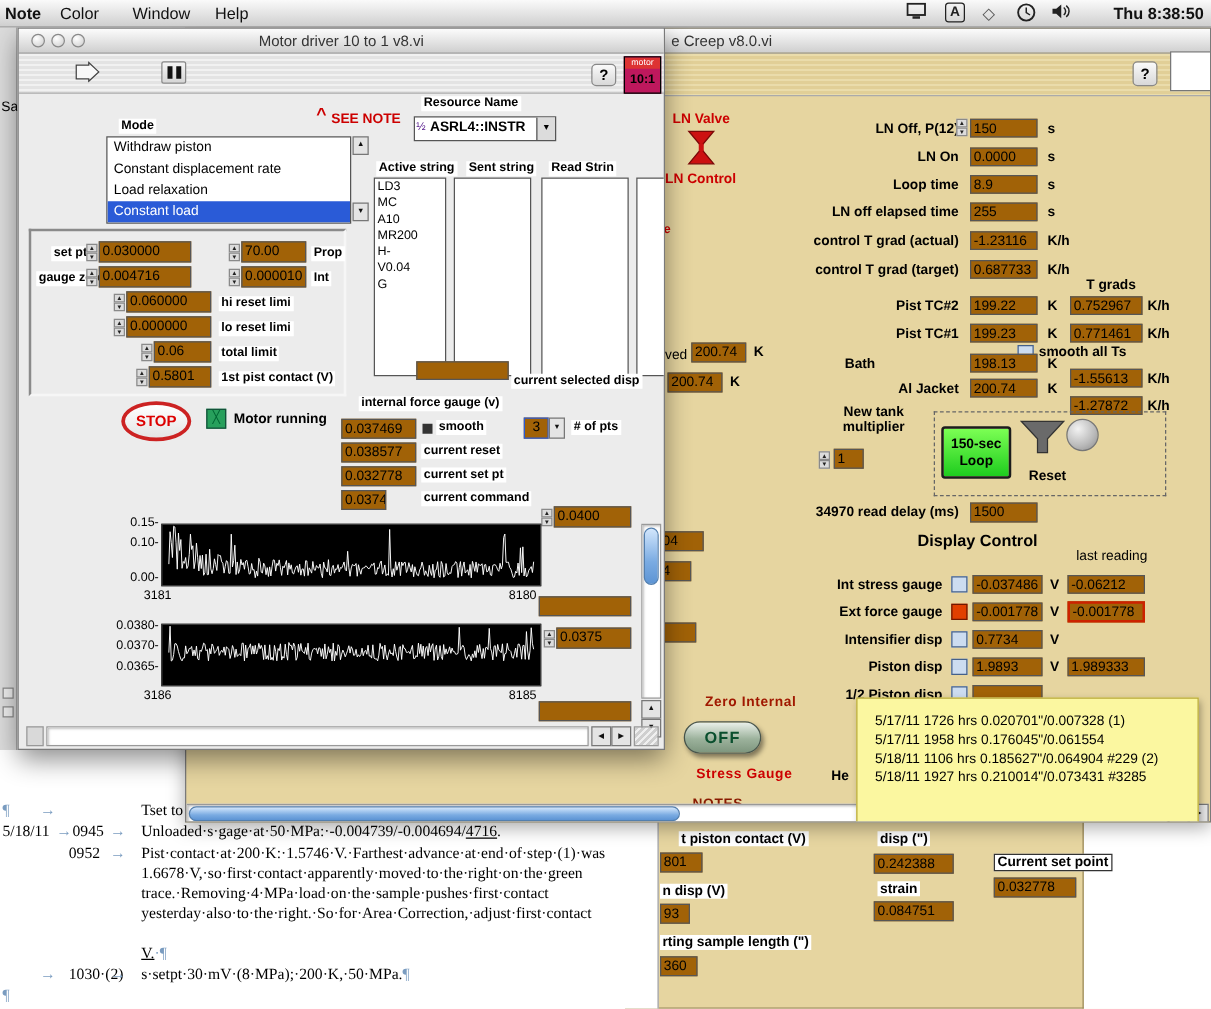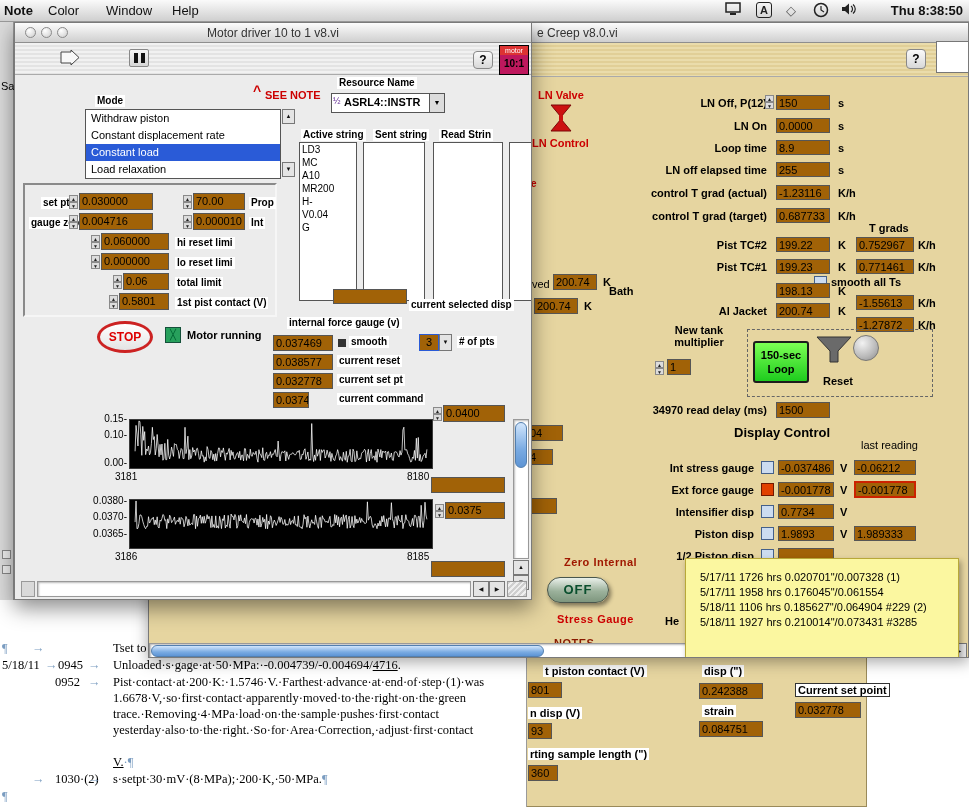--- a/index.html
+++ b/index.html
@@ -157,21 +157,21 @@
 
     <span class="blbl" style="left:460px;top:238px;width:158px;text-align:right">Pist TC#1</span>
     <span class="box" style="left:627px;top:236px;width:54px;height:15px">199.23</span>
     <span class="blbl" style="left:689px;top:238px">K</span>
     <span class="box" style="left:707px;top:236px;width:58px;height:15px">0.771461</span>
     <span class="blbl" style="left:769px;top:238px">K/h</span>
 
     <span class="chk" style="left:665px;top:253px"></span>
     <span class="blbl" style="left:682px;top:253px">smooth all Ts</span>
 
-    <span class="blbl" style="left:460px;top:262px;width:158px;text-align:left">Bath</span>
+    <span class="blbl" style="left:460px;top:262px;width:158px;text-align:center">Bath</span>
     <span class="box" style="left:627px;top:260px;width:54px;height:15px">198.13</span>
     <span class="blbl" style="left:689px;top:262px">K</span>
     <span class="box" style="left:707px;top:272px;width:58px;height:15px">-1.55613</span>
     <span class="blbl" style="left:769px;top:274px">K/h</span>
 
     <span class="blbl" style="left:460px;top:282px;width:158px;text-align:right">Al Jacket</span>
     <span class="box" style="left:627px;top:280px;width:54px;height:15px">200.74</span>
     <span class="blbl" style="left:689px;top:282px">K</span>
     <span class="box" style="left:707px;top:294px;width:58px;height:15px">-1.27872</span>
     <span class="blbl" style="left:769px;top:296px">K/h</span>
@@ -265,22 +265,22 @@
     <div class="abs" style="left:458px;top:28px;width:20px;height:18px;background:linear-gradient(#fafafa,#d8d8d8);border:1px solid #888;border-radius:4px;font-weight:bold;font-size:12px;text-align:center;line-height:16px">?</div>
     <div class="abs" style="left:484px;top:22px;width:30px;height:30px;border:1px solid #000;background:#be185d;text-align:center;overflow:hidden">
       <div style="font-size:7px;line-height:9px;background:#d33;color:#fff">motor</div>
       <div style="font-size:10px;font-weight:bold;line-height:18px">10:1</div>
     </div>
 
     <span class="lbl" style="left:80px;top:72px">Mode</span>
     <div class="listbox" style="left:70px;top:86px;width:196px;height:70px">
       <div class="mrow">Withdraw piston</div>
       <div class="mrow">Constant displacement rate</div>
+      <div class="mrow">Load relaxation</div>
       <div class="mrow sel">Constant load</div>
-      <div class="mrow">Load relaxation</div>
     </div>
     <span class="sarw" style="left:267px;top:86px">▲</span>
     <span class="sarw" style="left:267px;top:139px">▼</span>
 
     <span class="blbl redtxt" style="left:238px;top:62px;font-size:14px">^</span>
     <span class="blbl redtxt" style="left:250px;top:66px">SEE NOTE</span>
 
     <span class="lbl" style="left:322px;top:54px">Resource Name</span>
     <div class="abs" style="left:316px;top:70px;width:114px;height:20px;background:#fff;border:1px solid #555">
       <span style="position:absolute;left:1px;top:2px;font-size:9px;color:#551a8b">½</span>

